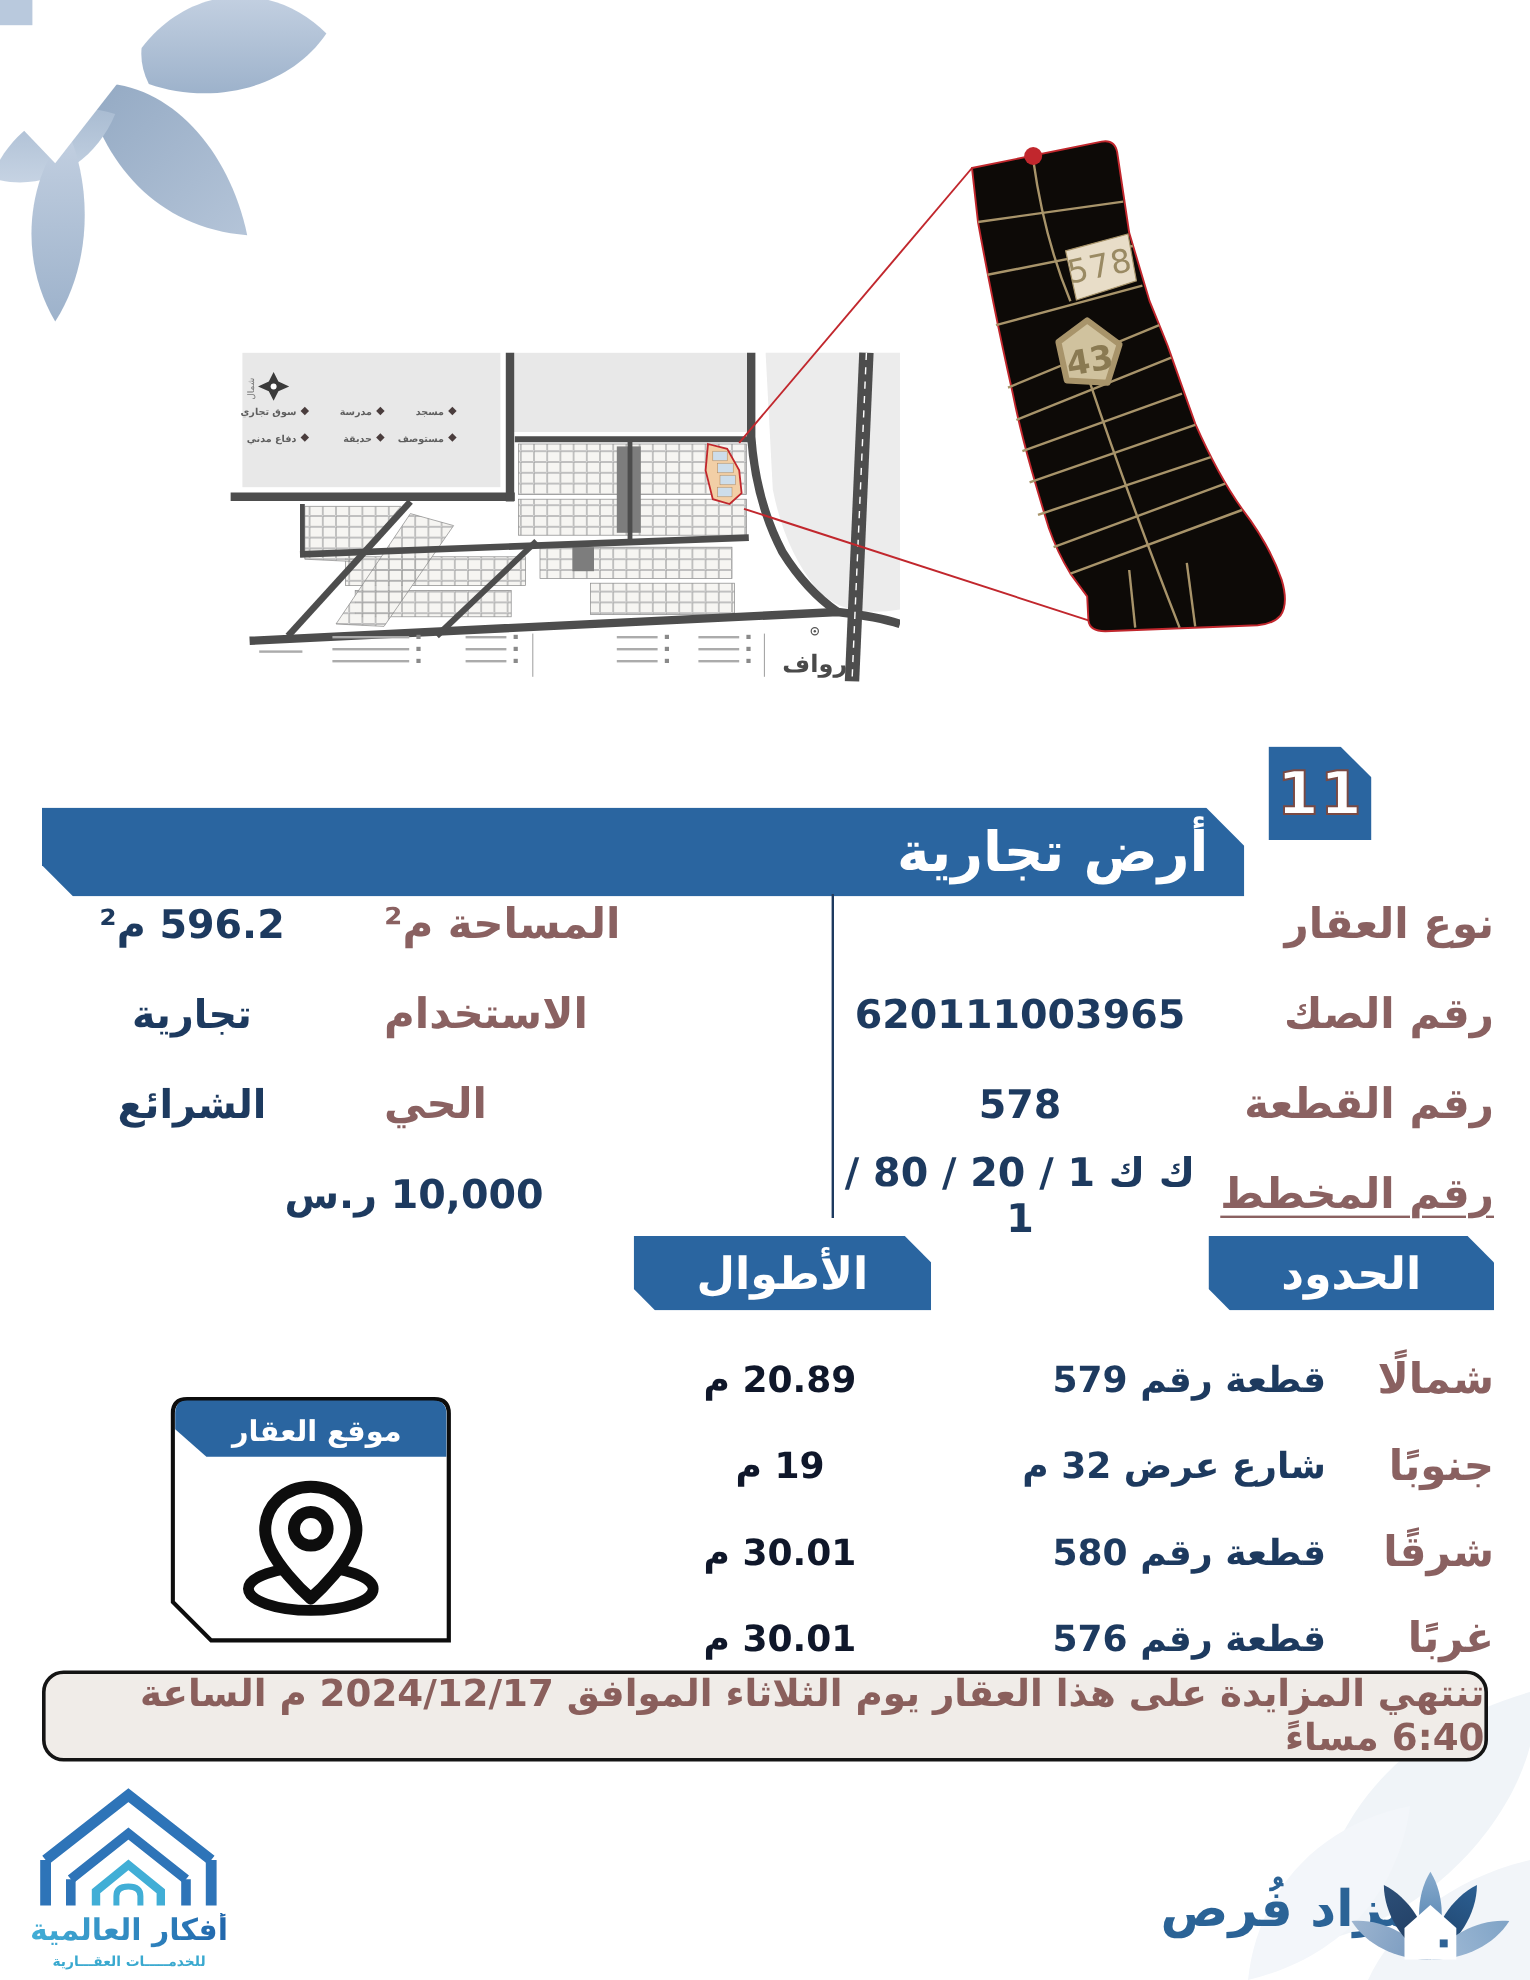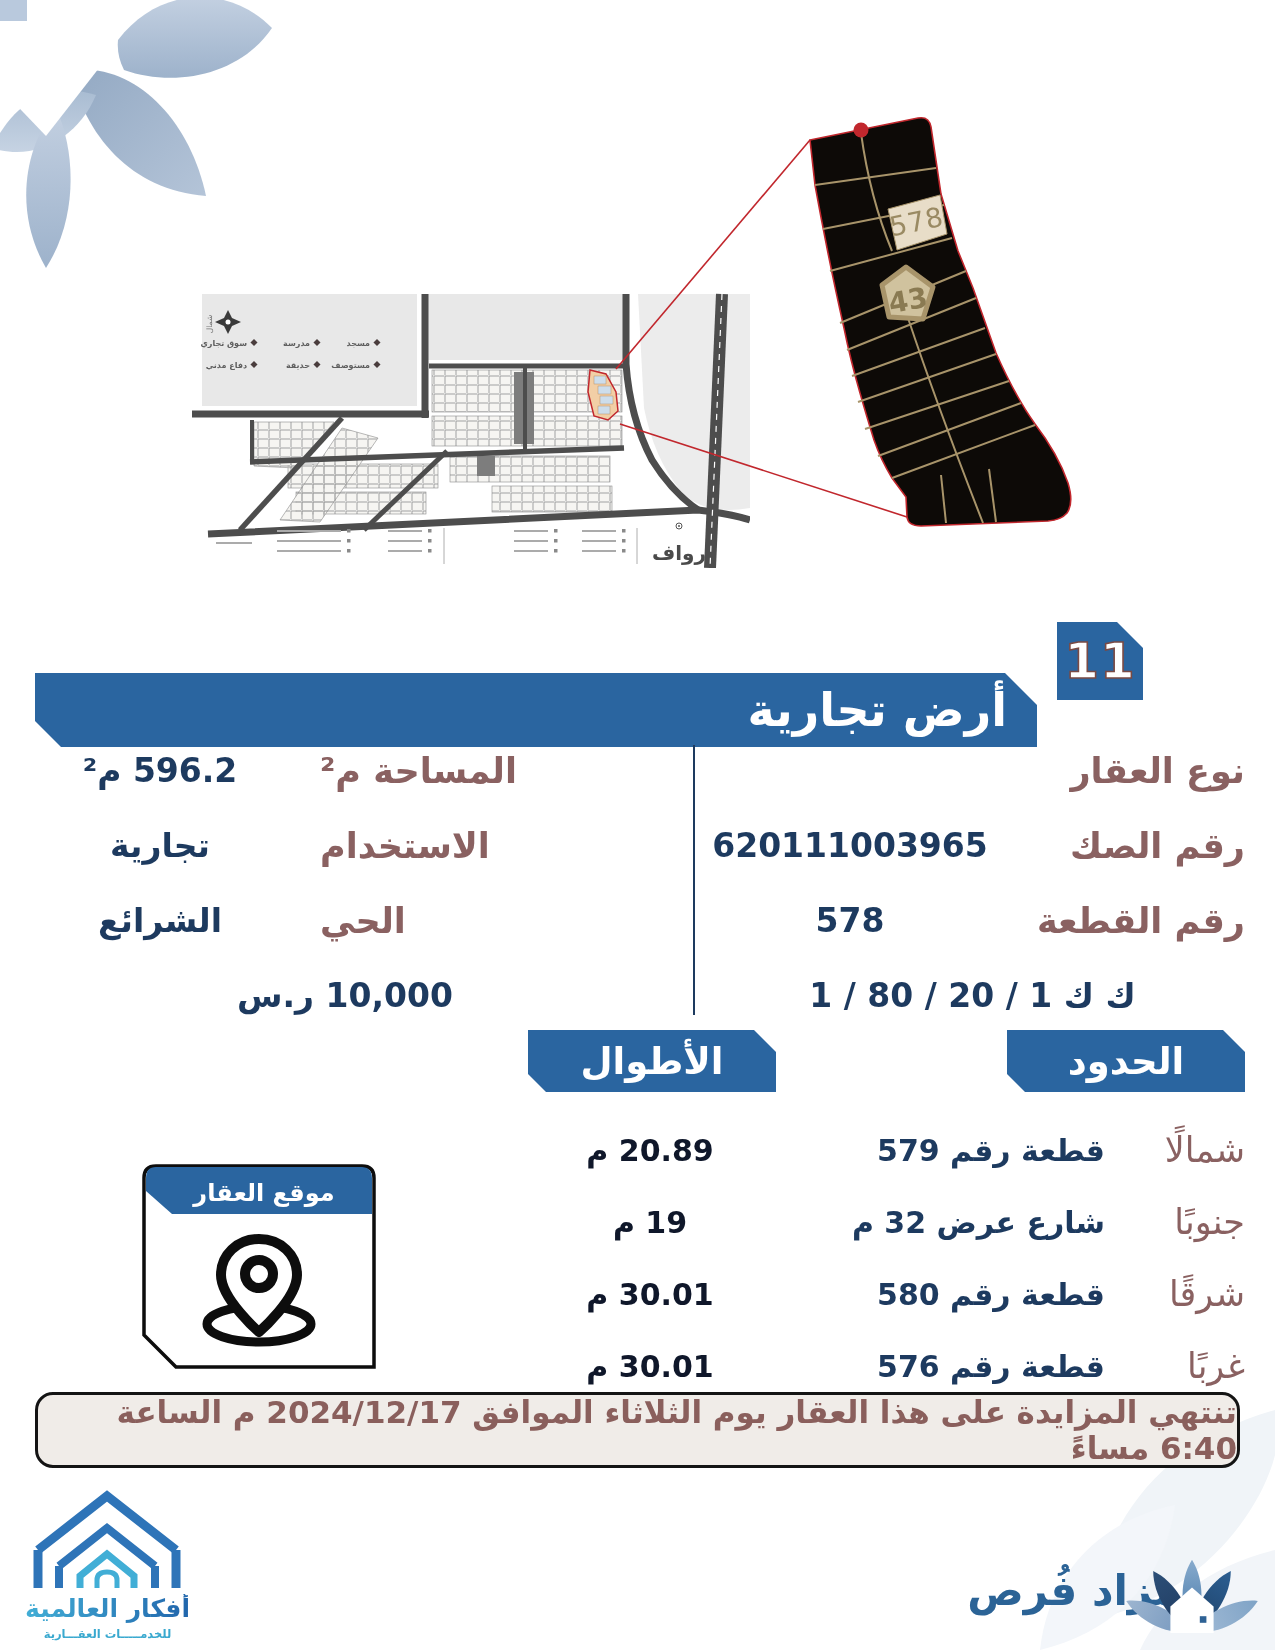--- a/index.html
+++ b/index.html
@@ -31,21 +31,21 @@
   .v-divider{left:693px;top:745px;width:2px;height:270px;background:#1d3a5f;}
 
   
   .chip{background:#2a65a0;color:#fff;font-weight:bold;font-size:37px;display:flex;align-items:center;justify-content:center;
         clip-path:polygon(0 0, calc(100% - 22px) 0, 100% 22px, 100% 100%, 18px 100%, 0 calc(100% - 18px));}
   .chip-bounds{left:1007px;top:1030px;width:238px;height:62px;}
   .chip-lengths{left:528px;top:1030px;width:248px;height:62px;}
 
   
   .b-row{left:480px;width:765px;height:66px;display:flex;align-items:center;}
-  .b-dir{width:140px;font-weight:normal;font-size:35px;color:#8a6161;}
+  .b-dir{width:140px;font-weight:bold;font-size:35px;color:#8a6161;}
   .b-desc{width:345px;text-align:right;font-weight:bold;font-size:30px;color:#1d3a5f;}
   .b-len{width:210px;margin-left:0;margin-right:5px;text-align:center;font-weight:bold;font-size:30px;color:#0f172a;}
 
   
   .banner{left:35px;top:1392px;width:1205px;height:76px;border:3px solid #141414;border-radius:18px;
           background:#f0ece8;display:flex;align-items:center;justify-content:center;
           color:#8a5f5c;font-weight:bold;font-size:31px;box-sizing:border-box;}
 
   
   .company-name{left:10px;top:1594px;width:195px;text-align:center;font-size:25px;font-weight:bold;
@@ -239,20 +239,21 @@
     </div>
     <div class="d-row">
       <div class="d-label">رقم الصك</div>
       <div class="d-value">620111003965</div>
     </div>
     <div class="d-row">
       <div class="d-label">رقم القطعة</div>
       <div class="d-value">578</div>
     </div>
     <div class="d-row">
+      <div class="d-label underlined">رقم المخطط</div>
       <div class="d-value">ك ك 1 / 20 / 80 / 1</div>
     </div>
   </div>
 
   <div class="abs v-divider z1"></div>
 
   <div class="abs col col-left z1" dir="rtl">
     <div class="d-row">
       <div class="d-label">المساحة م²</div>
       <div class="d-value">596.2 م²</div>

